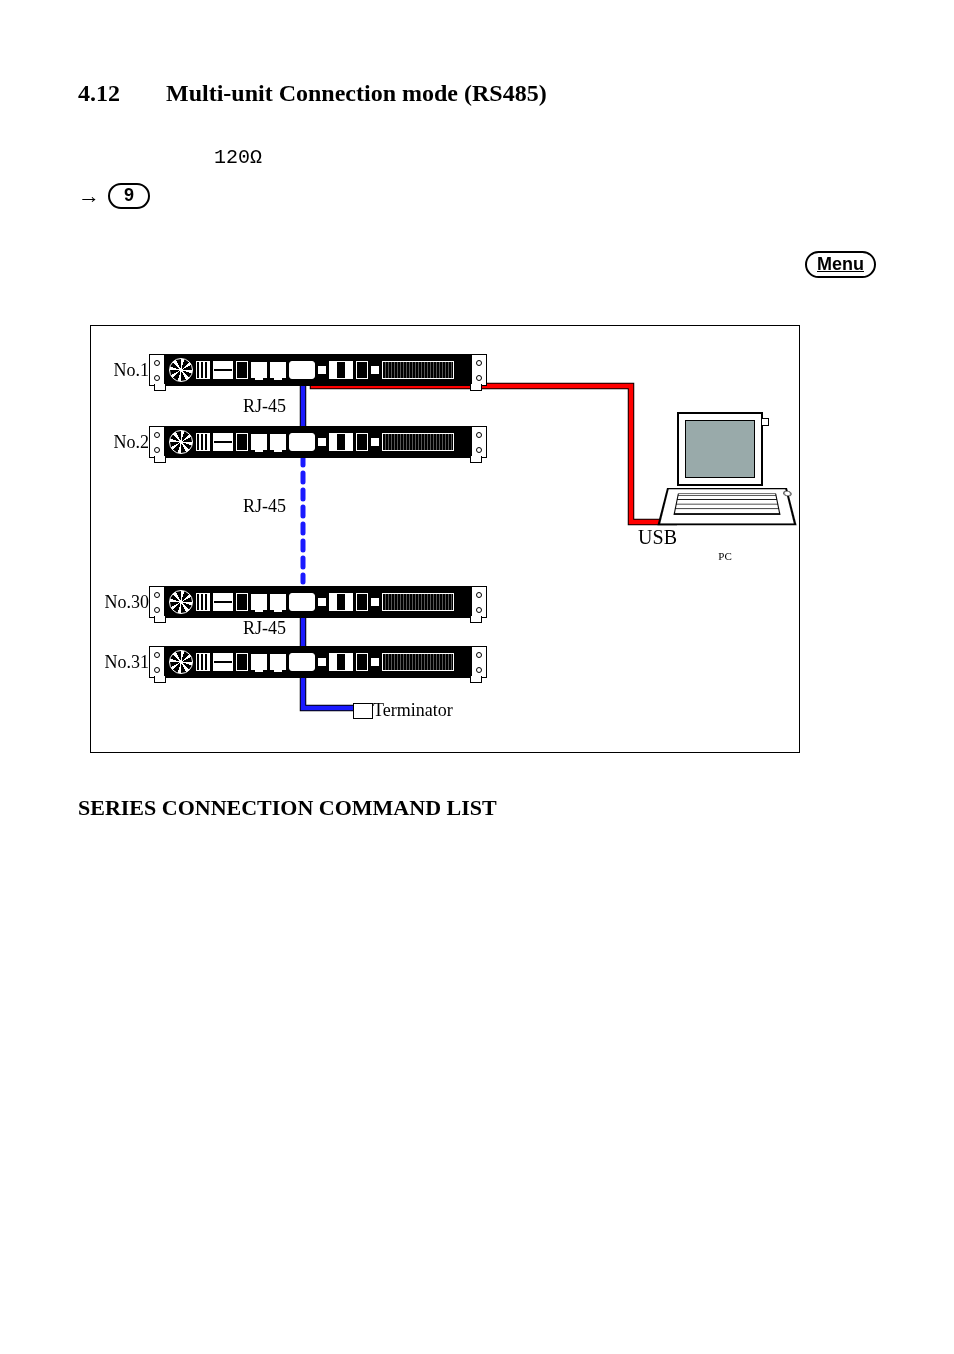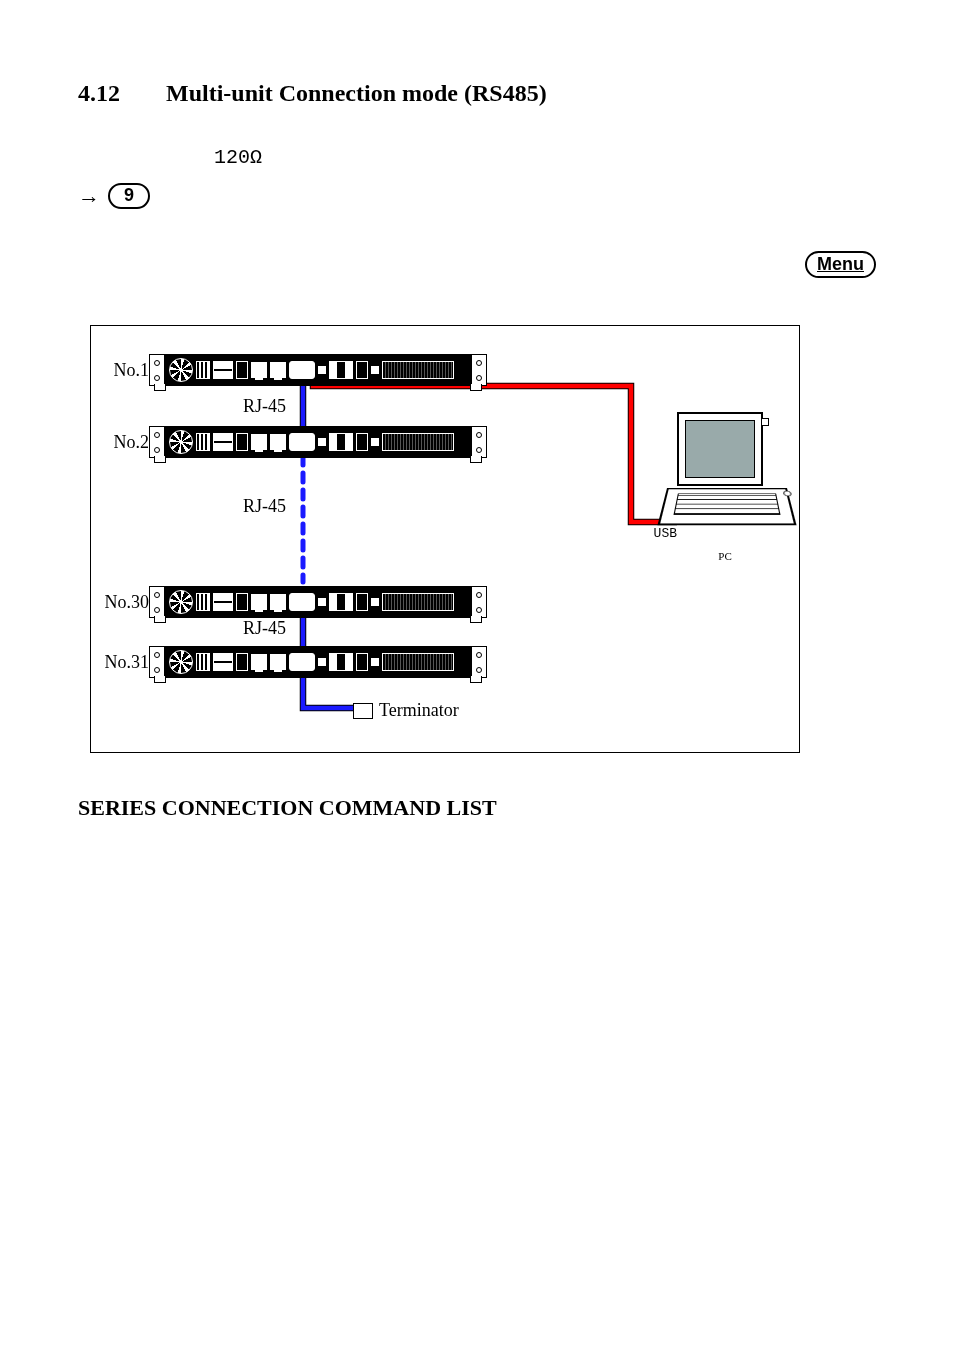--- a/index.html
+++ b/index.html
@@ -159,21 +159,20 @@
     font-size: 18px;
     left: 152px;
   }
 
   .terminator-row {
     position: absolute;
     left: 262px;
     top: 374px;
     display: flex;
     align-items: center;
-    gap: 6px;
   }
   .term-box {
     width: 18px; height: 14px; border: 1.5px solid #000; background:#fff;
   }
   .term-label {
     font-family: "Times New Roman", serif;
     font-size: 18px;
   }
 
   
@@ -209,21 +208,21 @@
   }
   .base .knob {
     position:absolute; right:-5px; top:2px; width:6px; height:6px; border:1.5px solid #000; background:#fff; border-radius:50%;
   }
   .pc-label {
     position:absolute; left: 0; right: 0; text-align:center; top: 138px;
     font-family: "Times New Roman", serif; font-size: 11px;
   }
   .usb-label {
     position:absolute; right: 122px; top: 200px;
-    font-family: Liberation Mono, monospace; font-size: 13px;
+    font-family: Liberation Serif, serif; font-size: 20px;
   }
 
   .series-heading {
     font-weight: bold;
     font-size: 22px;
     margin-top: 42px;
   }
 
   svg.cables {
     position: absolute;

